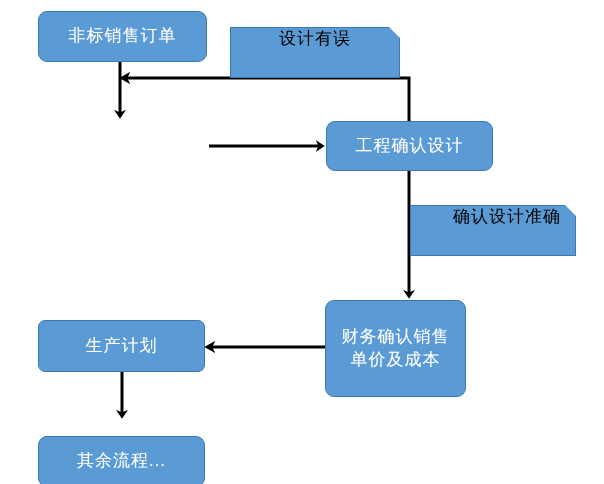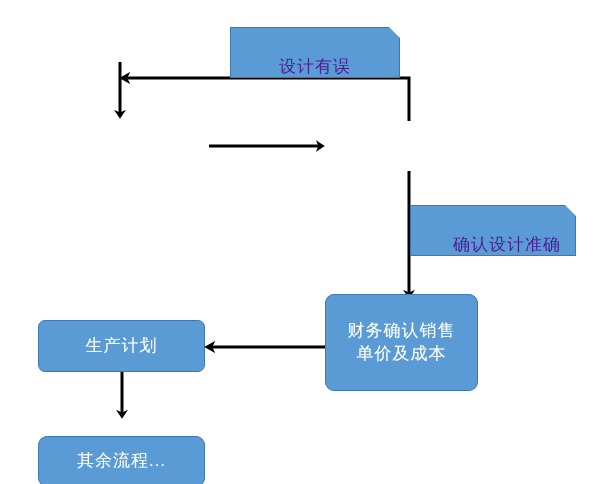--- a/index.html
+++ b/index.html
@@ -43,23 +43,23 @@
     z-index: 3;
   }
   .node-text {
     display: block;
     white-space: pre-line;
   }
   .label-box {
     position: absolute;
     box-sizing: border-box;
     background: #5B9BD5;
-    color: #4c1d95;
+    color: #000000;
     display: flex;
-    align-items: flex-end;
+    align-items: flex-start;
     justify-content: center;
     text-align: center;
     font-size: 17px;
     letter-spacing: 1px;
     z-index: 4;
     
     clip-path: polygon(0 0, calc(100% - 11px) 0, 100% 11px, 100% 100%, 0 100%);
   }
   .label-box::after {
     content: "";
@@ -107,24 +107,30 @@
 
     <g>
       <line x1="325" y1="347" x2="212" y2="347" stroke="#000000" stroke-width="3" marker-end="url(#ah-left)"></line>
     </g>
 
     <g>
       <line x1="122" y1="372" x2="122" y2="413" stroke="#000000" stroke-width="3" marker-end="url(#ah-down)"></line>
     </g>
   </svg>
 
+  <div class="node" style="left:38px; top:11px; width:169px; height:51px;">
+    <span class="node-text">非标销售订单</span>
+  </div>
 
 
+  <div class="node" style="left:326px; top:121px; width:167px; height:50px;">
+    <span class="node-text">工程确认设计</span>
+  </div>
 
-  <div class="node" style="left:325px; top:294px; width:153px; height:97px;justify-content:center;">
+  <div class="node" style="left:325px; top:300px; width:141px; height:97px;justify-content:center;">
     <span class="node-text">财务确认销售
 单价及成本</span>
   </div>
 
   <div class="node" style="left:38px; top:320px; width:167px; height:52px;border-radius:7px;">
     <span class="node-text">生产计划</span>
   </div>
 
   <div class="node" style="left:38px; top:420px; width:167px; height:51px;margin-top:16px;">
     <span class="node-text">其余流程...</span>

